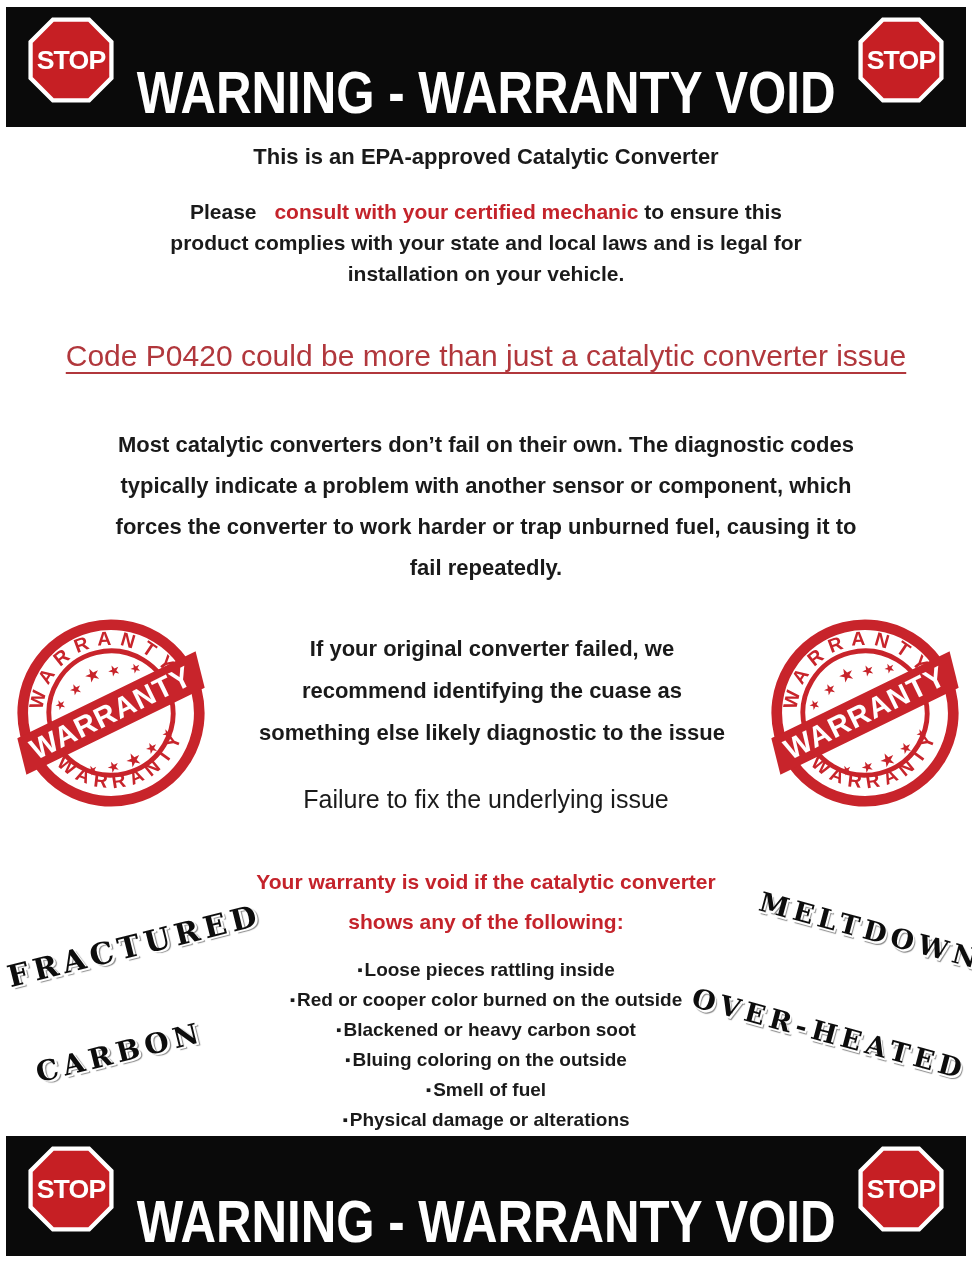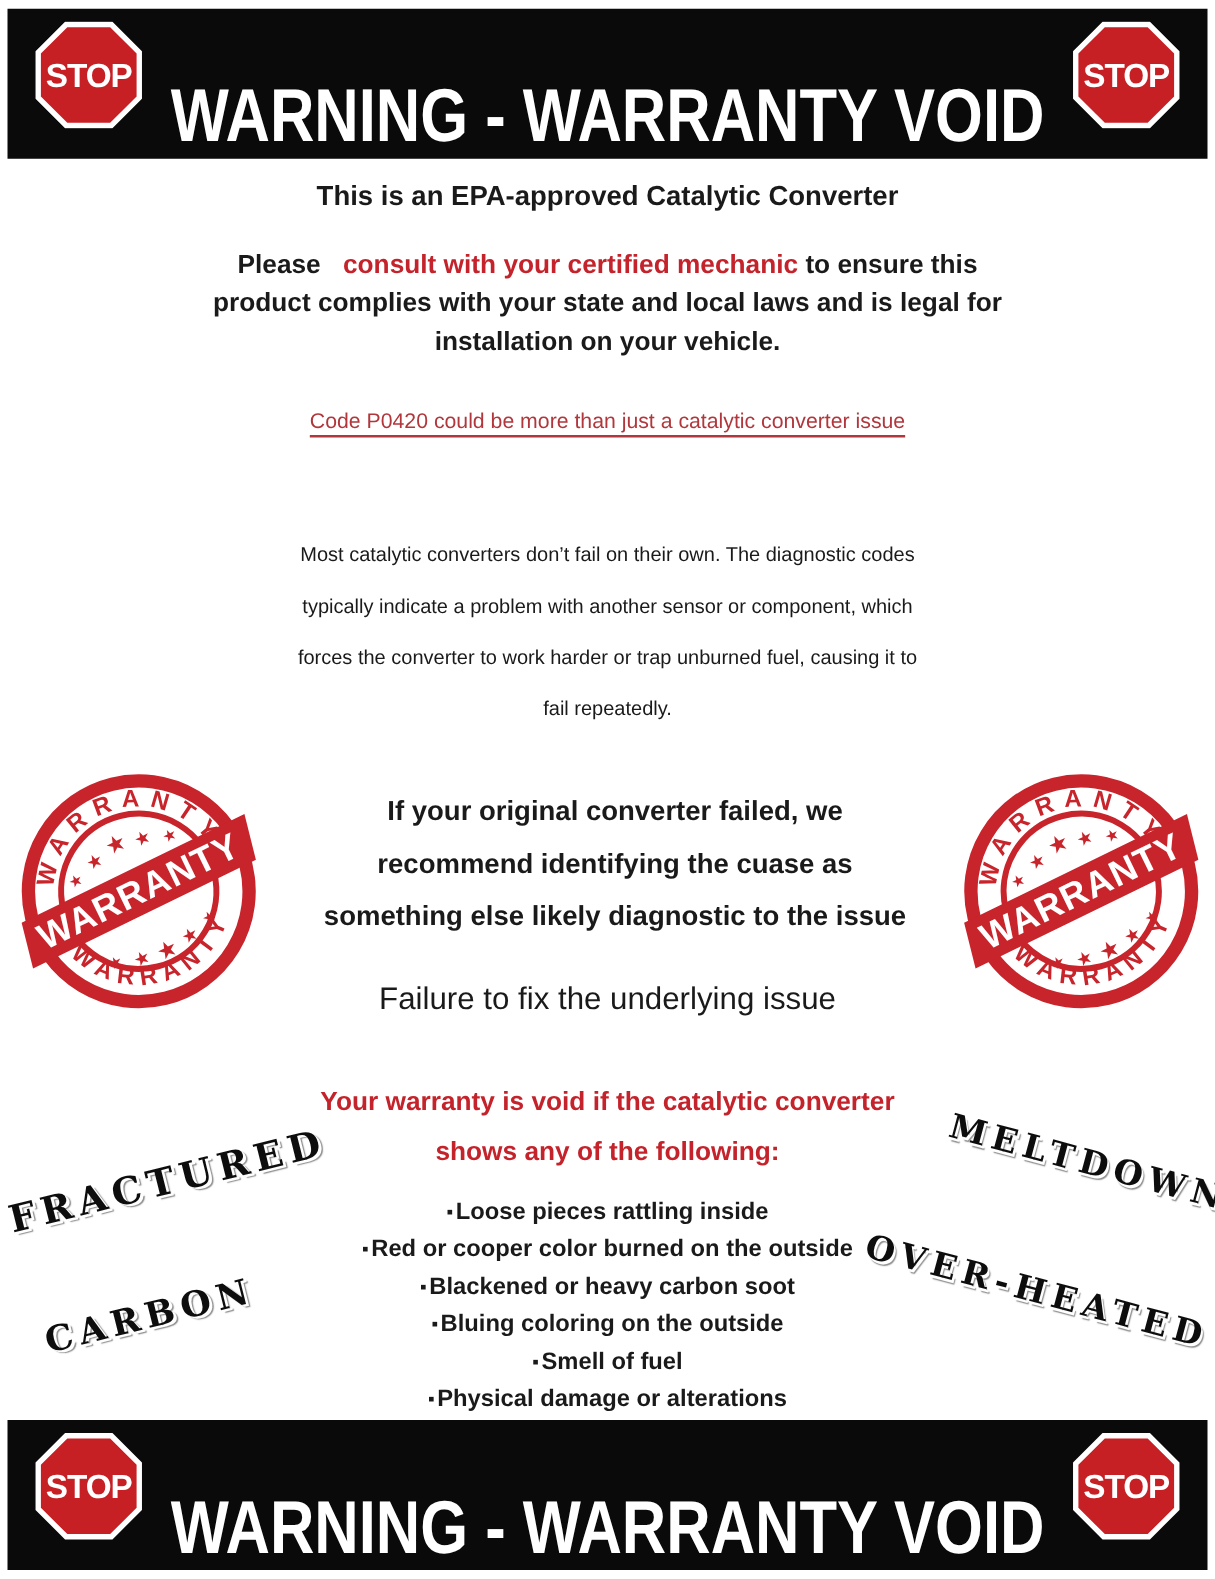--- a/index.html
+++ b/index.html
@@ -28,24 +28,24 @@
   .stop-left  { left:22px; }
   .stop-right { right:22px; }
   .stop-text { font-family:"Liberation Sans", sans-serif; font-weight:bold; font-size:31px; fill:#ffffff; letter-spacing:-1px; }
 
   
   .center-text { left:0; right:0; text-align:center; }
   .epa-line { top:144px; font-size:22px; font-weight:bold; }
   .consult-block { top:196px; left:100px; right:100px; font-size:21px; font-weight:bold; line-height:31px; }
   .red { color:#c4232b;margin-left:12px; }
   .headline {
-    top:327px; font-size:17px; color:#b1373c;
+    top:339px; font-size:30px; color:#b1373c;
     text-decoration:underline; text-underline-offset:6px; text-decoration-thickness:2px;
   }
-  .diag-block { top:424px; left:60px; right:60px; font-size:16px; font-weight:normal; line-height:41px; }
+  .diag-block { top:424px; left:60px; right:60px; font-size:22px; font-weight:bold; line-height:41px; }
   .middle-block { top:628px; left:205px; right:193px; font-size:22px; font-weight:bold; line-height:42px; }
   .failure-block { top:778px; font-size:25px; font-weight:normal; line-height:42px; }
   .void-heading { top:862px; font-size:21px; font-weight:bold; color:#c4232b; line-height:40px; }
   .bullet-list { top:955px; font-size:19px; font-weight:bold; line-height:29px; }
   .bullet-item::before { content:"▪"; font-size:15px; margin-right:2px; position:relative; top:-1px; }
 
   
   .stamp { width:194px; height:194px; transform:rotate(-14deg); }
   .stamp-left  { left:14px;  top:616px; }
   .stamp-right { left:768px; top:616px; }

